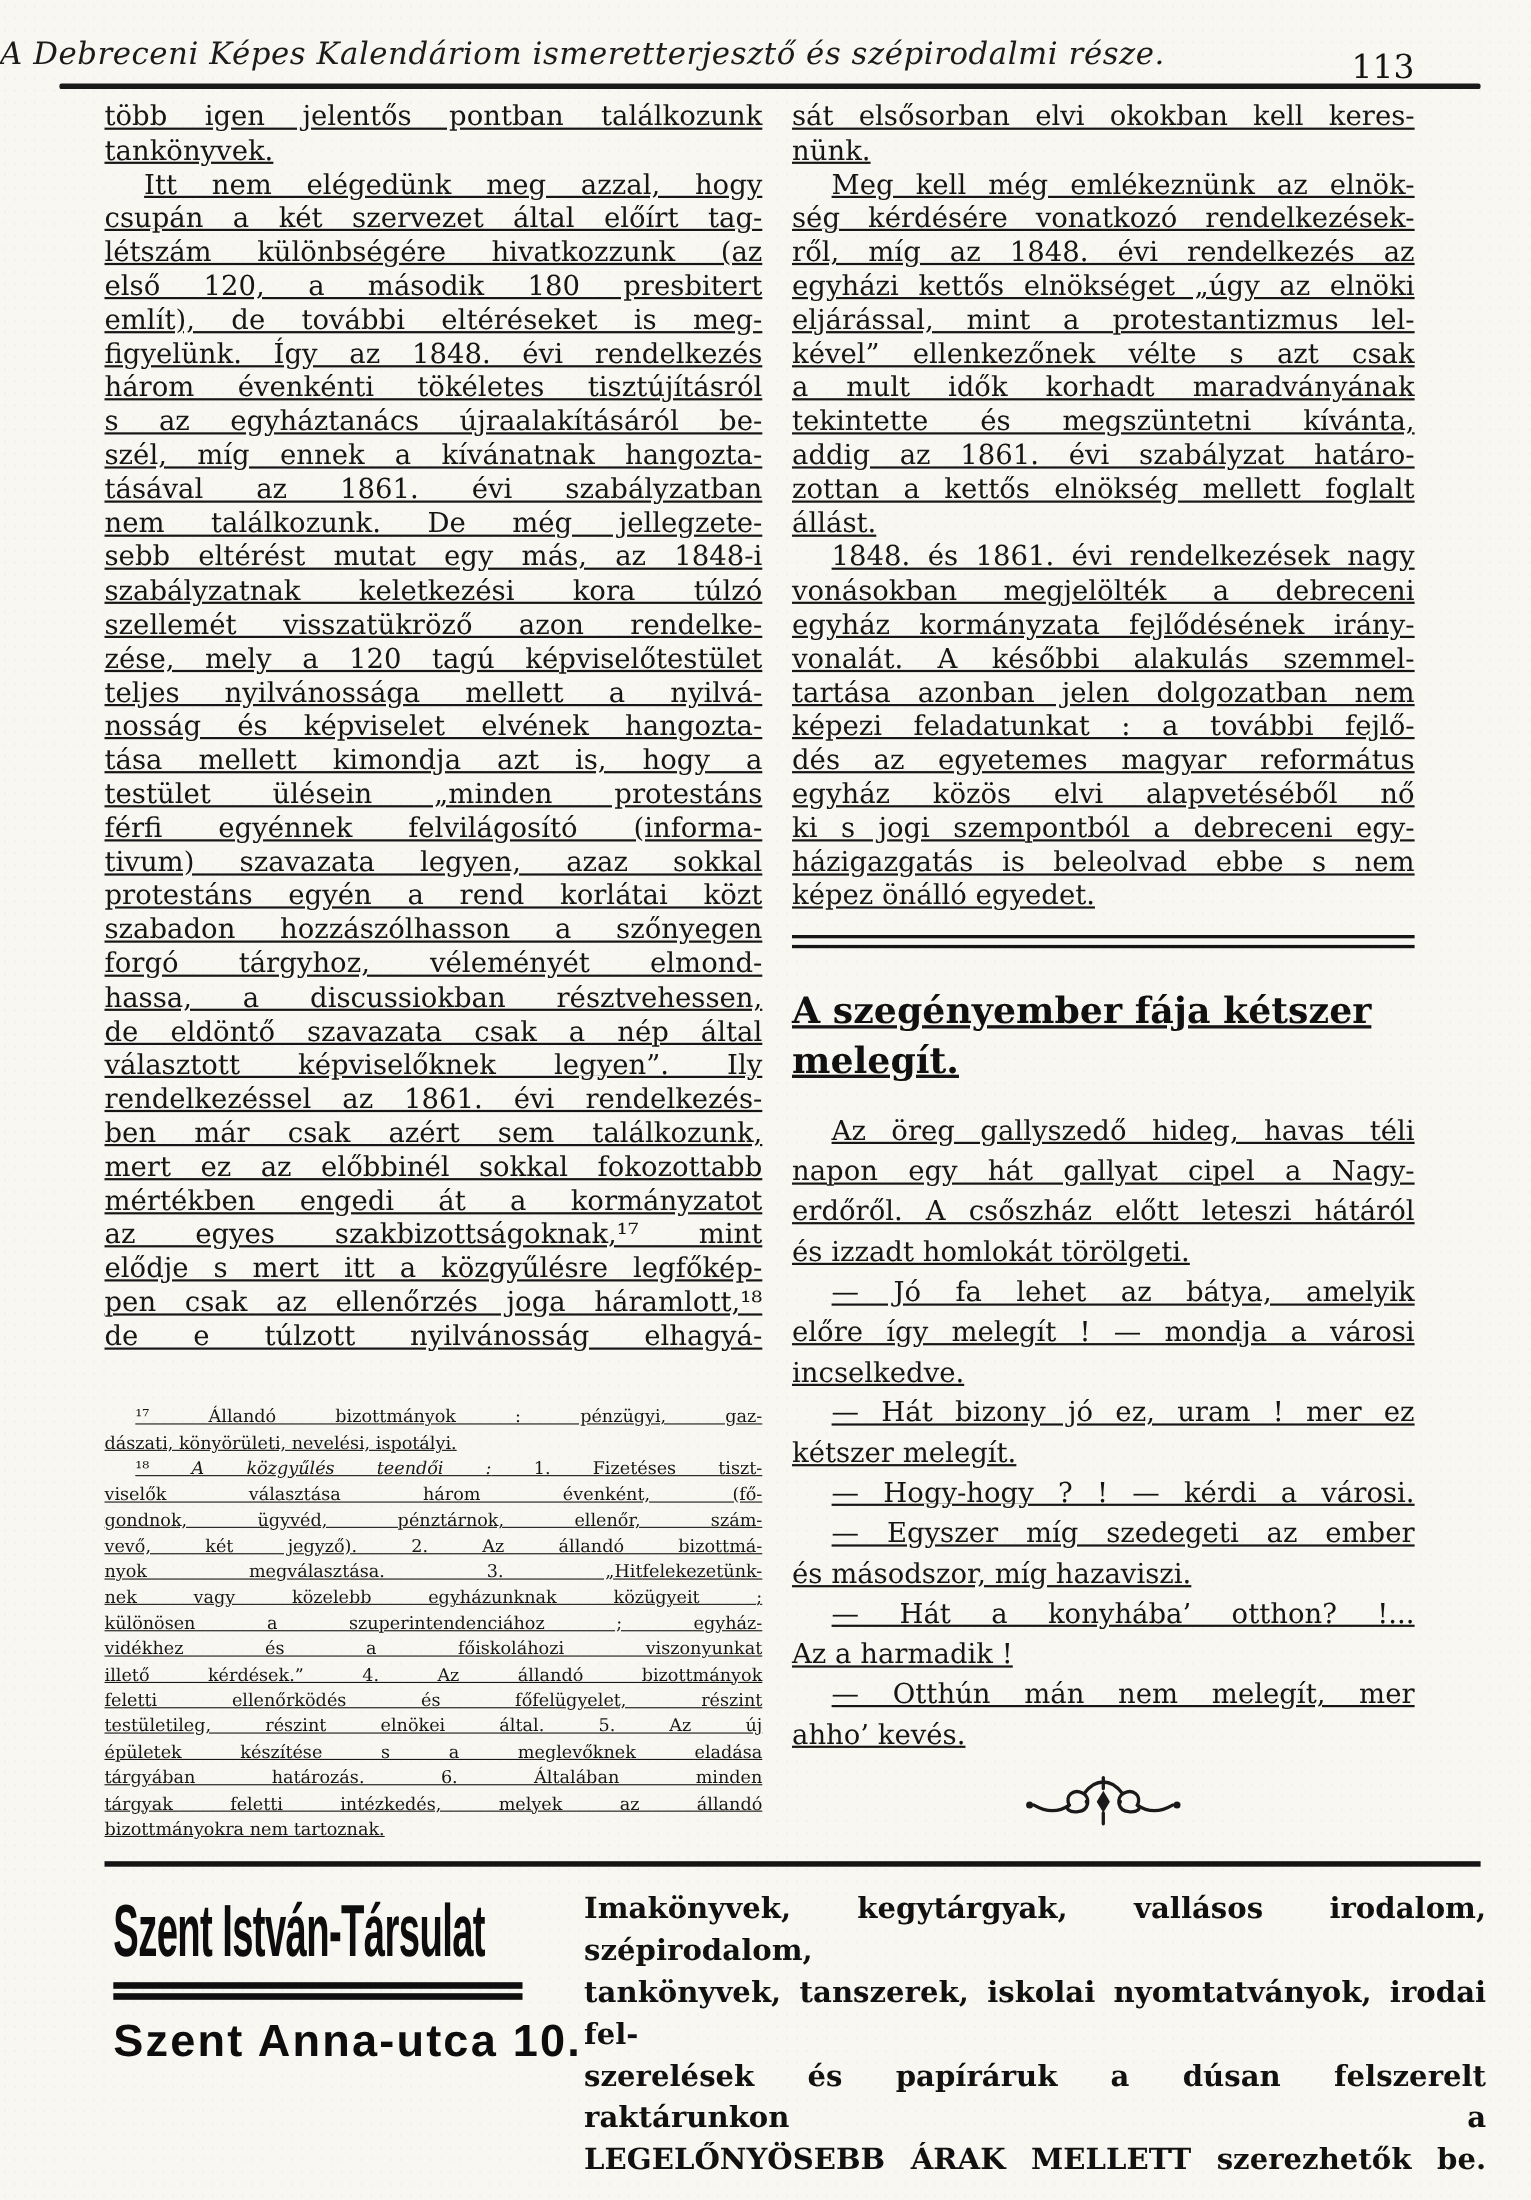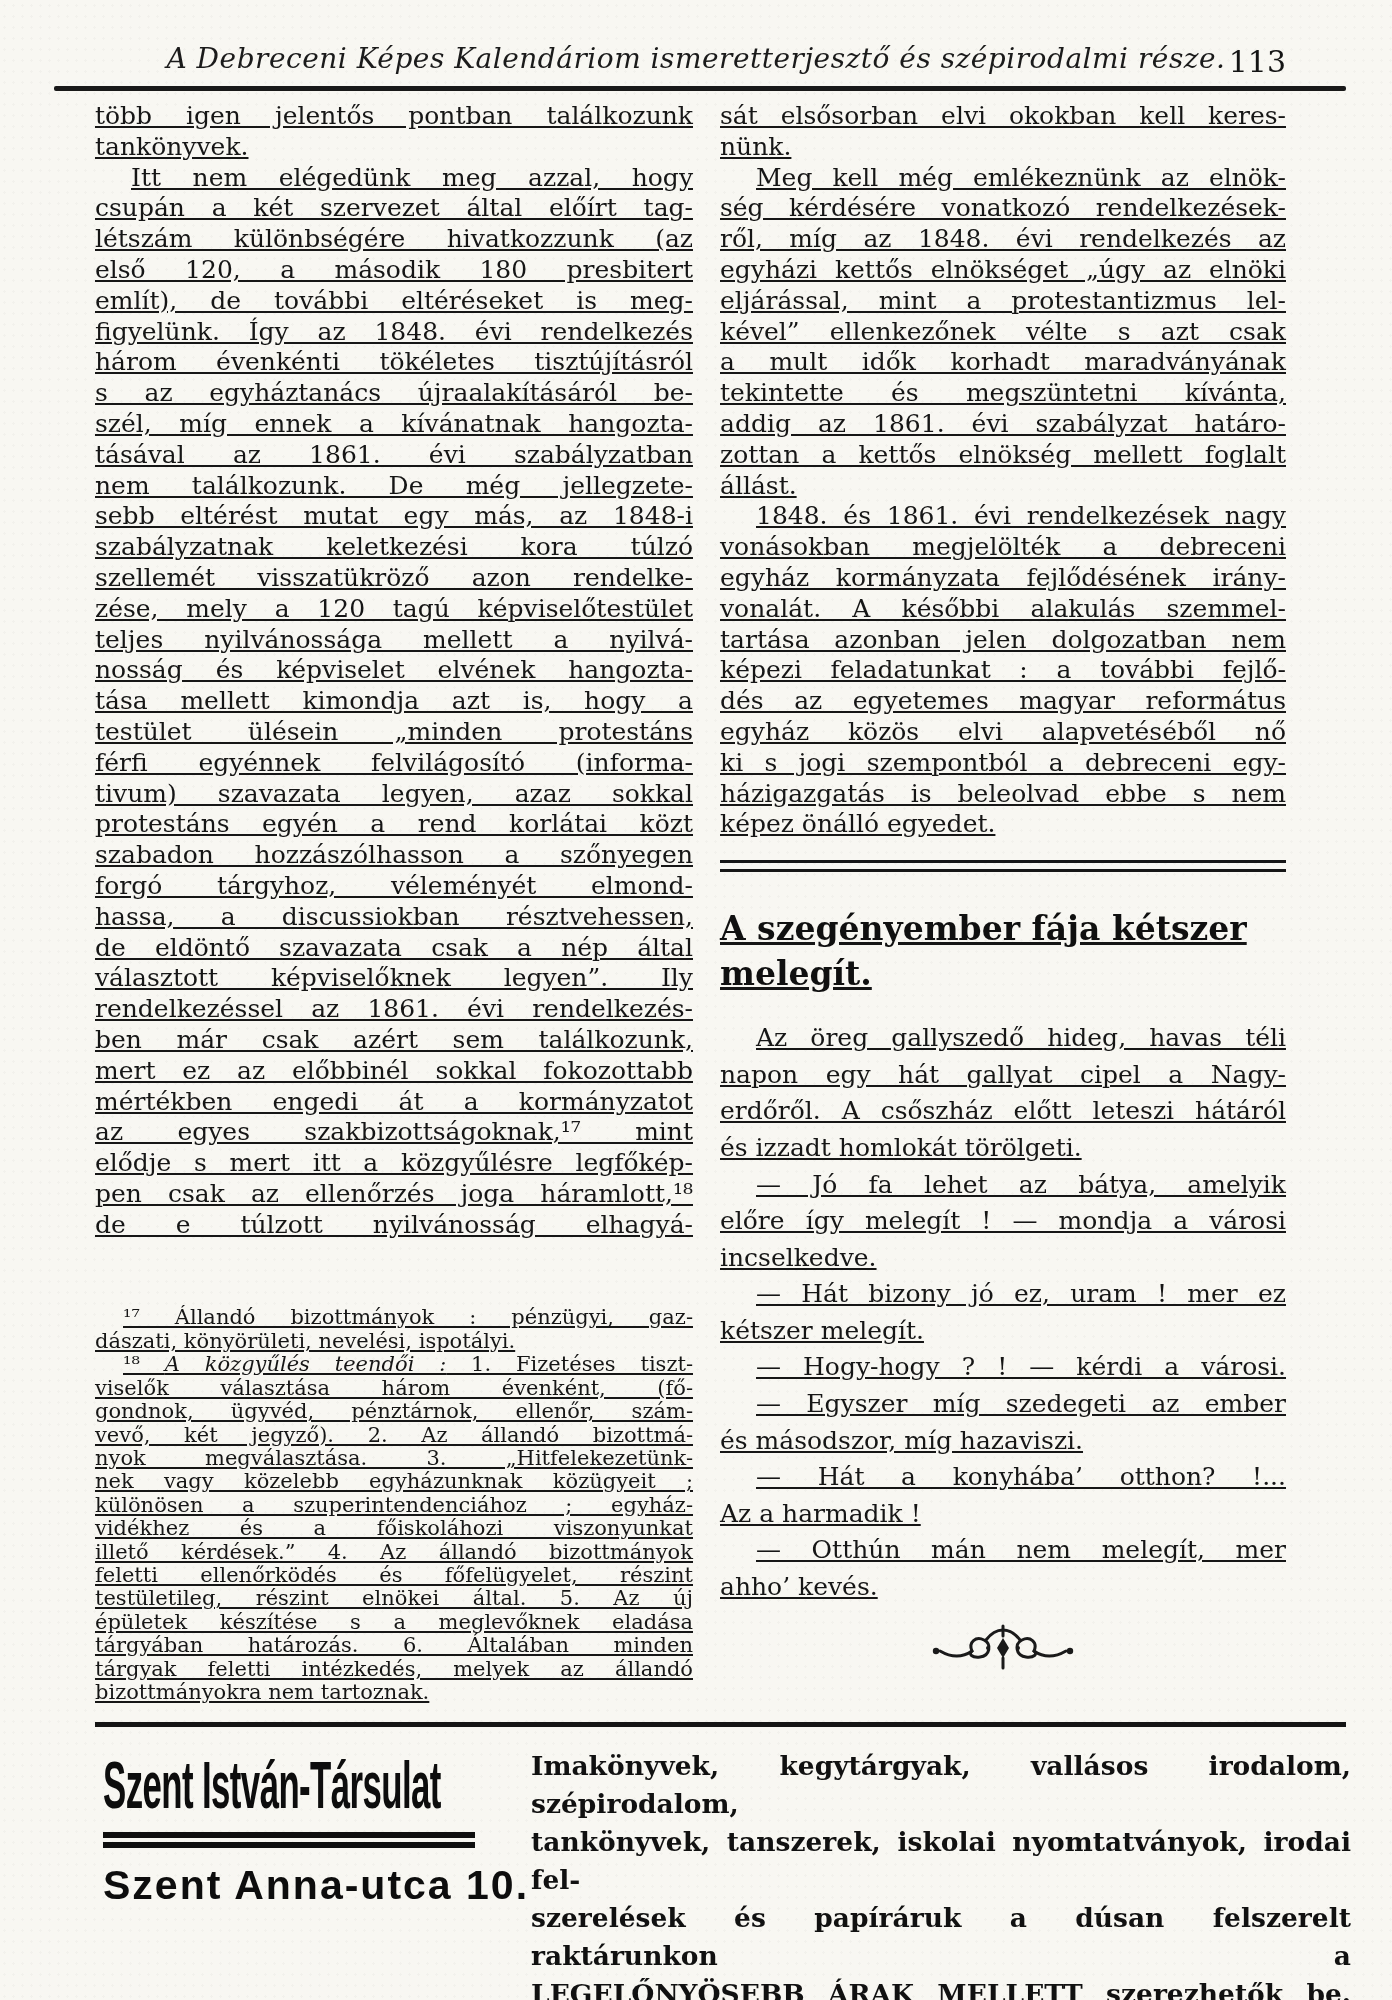--- a/index.html
+++ b/index.html
@@ -11,38 +11,38 @@
     -webkit-font-smoothing:antialiased;
   }
   .page{
     position:relative;width:1392px;height:2000px;overflow:hidden;
     background:
       radial-gradient(rgba(0,0,0,0.025) 1px, transparent 1.2px),
       #f8f7f2;
     background-size:9px 11px;
   }
   
-  .header{position:relative;padding-top:42px;text-align:center;border-radius:14px;}
+  .header{position:relative;padding-top:32px;border-radius:14px;}
   .header-title{
     font-style:italic;font-size:28px;letter-spacing:0.5px;color:#1b1b1b;
   }
   .header-page{
     position:absolute;right:106px;top:44px;font-size:30px;font-style:normal;color:#141414;
   }
   .header-rule{height:5px;background:#191919;margin:11px 46px 0 54px;border-radius:2px;}
   
   .cols{display:flex;align-items:flex-start;margin:10px 0 0 95px;text-decoration:underline;}
   .col-left{width:598px;}
   .vdiv{width:2px;background:#242424;margin:2px 13px 0 12px;}
   .col-right{width:566px;}
   .main{font-size:25px;line-height:30.8px;}
   .ln{text-align:justify;text-align-last:justify;}
   .ln.end{text-align-last:left;}
   .ln.ind{padding-left:36px;}
-  .footnotes{margin-top:66px;font-size:21px;line-height:23.4px;}
+  .footnotes{margin-top:46px;font-size:16px;line-height:23.4px;}
   .footnotes .ln.ind{padding-left:28px;}
   .fn-italic{font-style:italic;}
   
   .sec-rule{
     margin-top:20px;height:6px;
     border-top:3px solid #161616;border-bottom:3px solid #161616;
   }
   .sec-heading{
     font-weight:bold;font-size:33px;line-height:45px;
     text-align:center;margin-top:34px;color:#101010;

